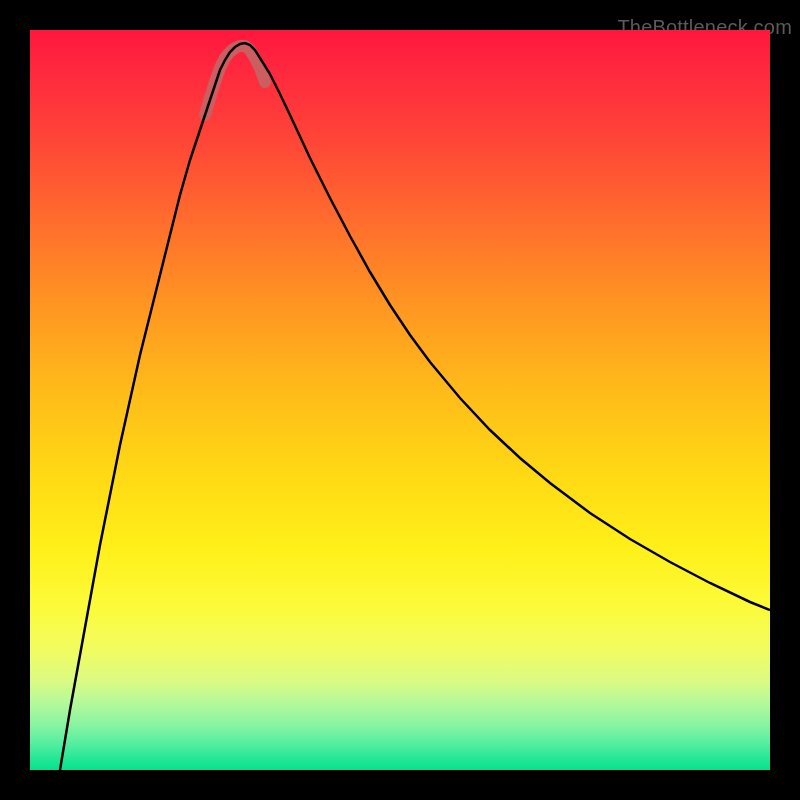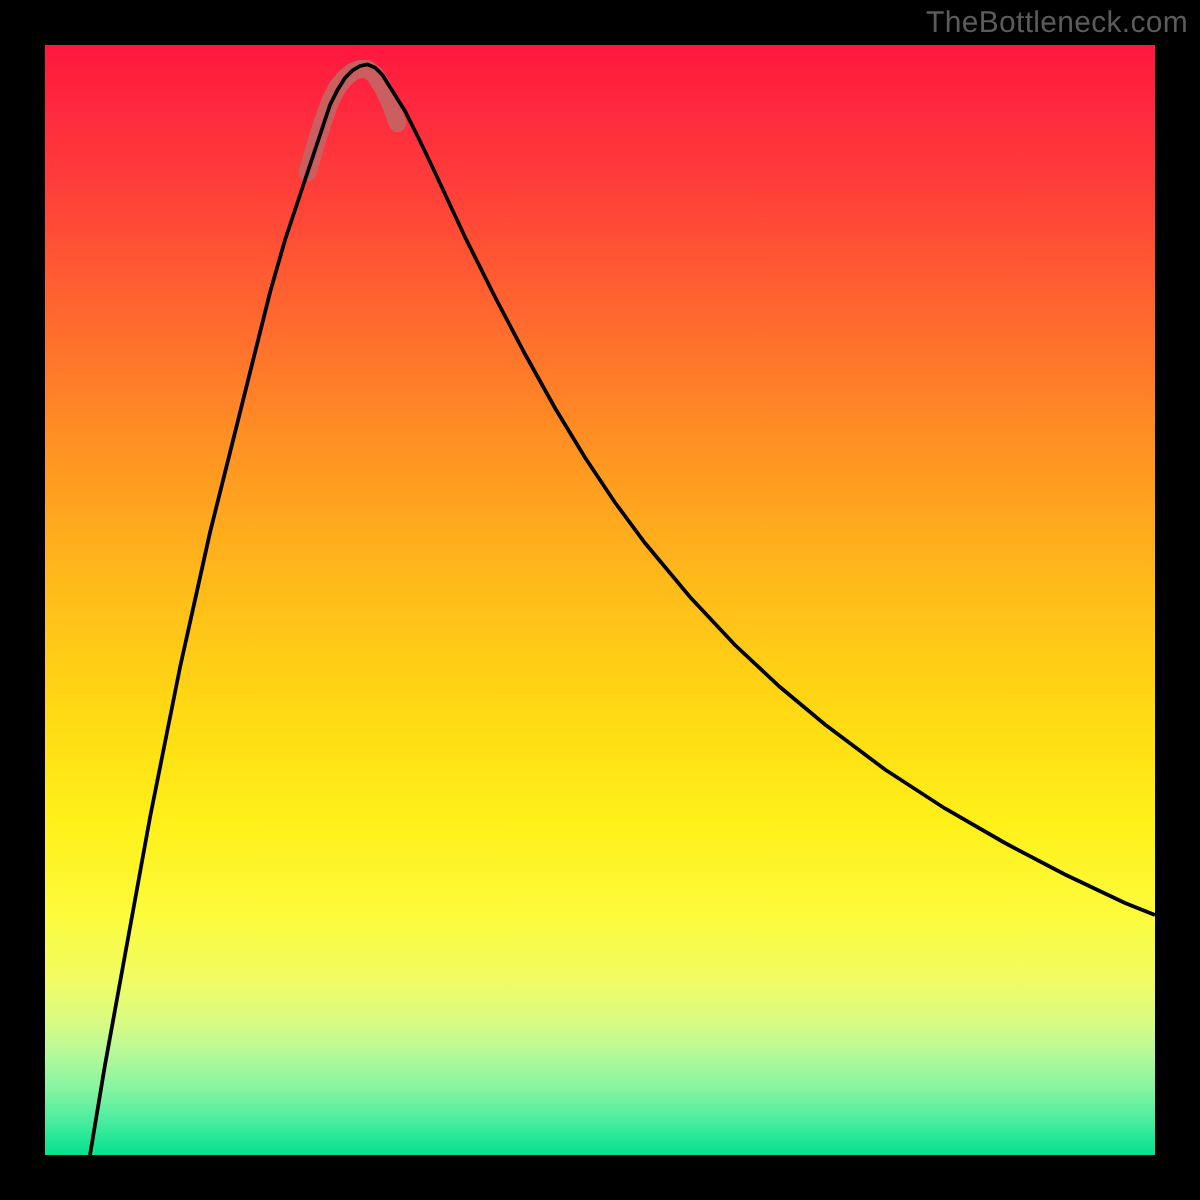--- a/index.html
+++ b/index.html
@@ -54,21 +54,21 @@
   }
   svg.curve {
     position: absolute;
     top: 0;
     left: 0;
     width: 100%;
     height: 100%;
   }
   .watermark {
     position: absolute;
-    top: 4px;
+    top: 16px;
     right: 8px;
     color: #5b5b5b;
     font-size: 20px;
     letter-spacing: 0.2px;
     font-weight: 400;
   }
 </style>
 </head>
 <body>
 

